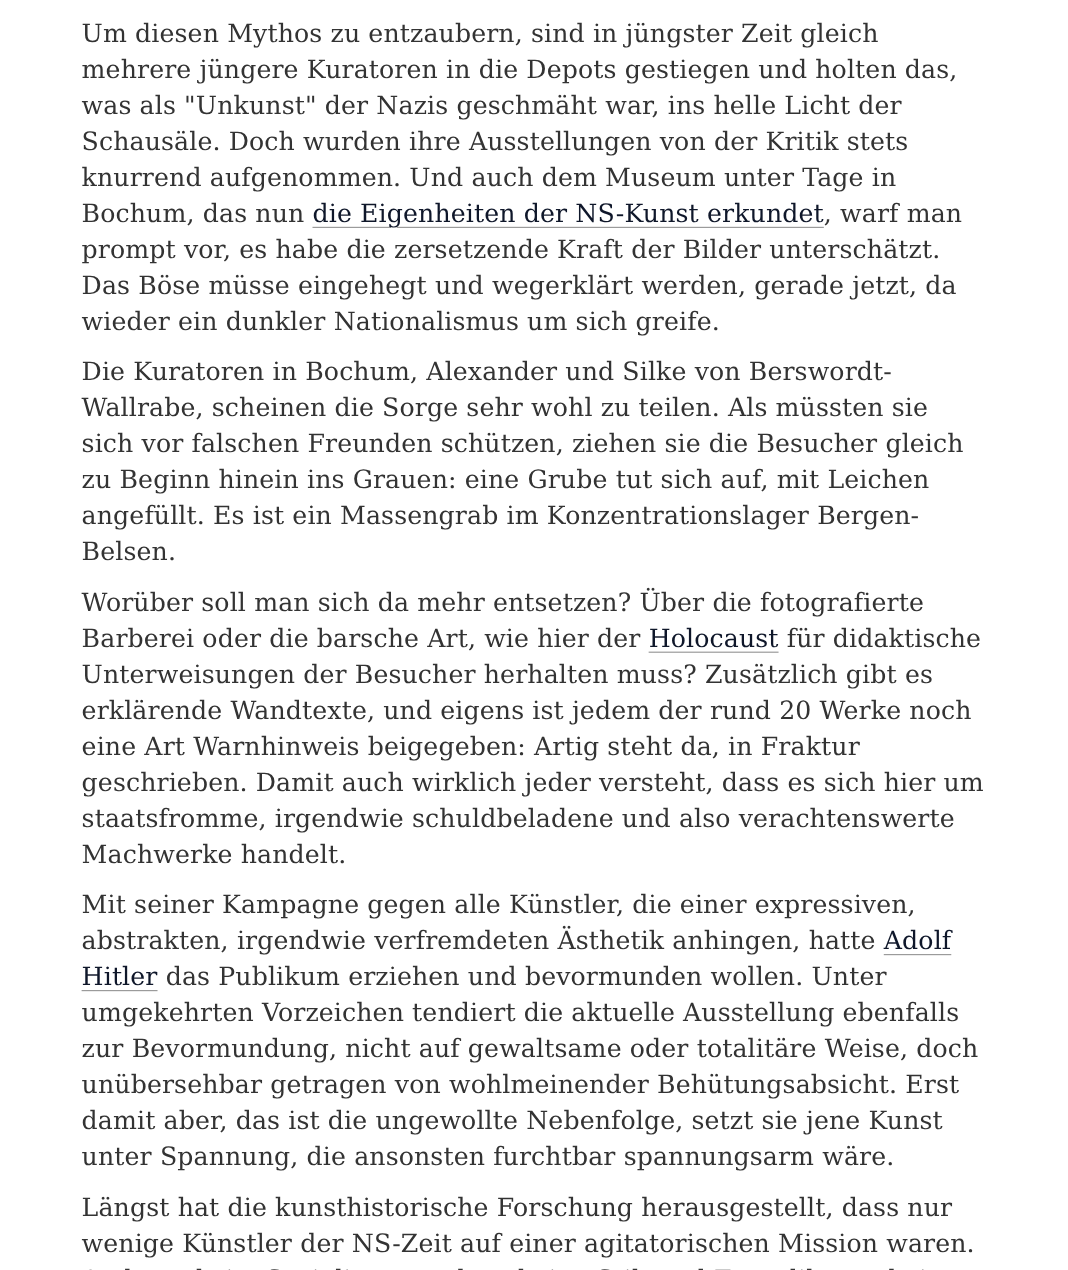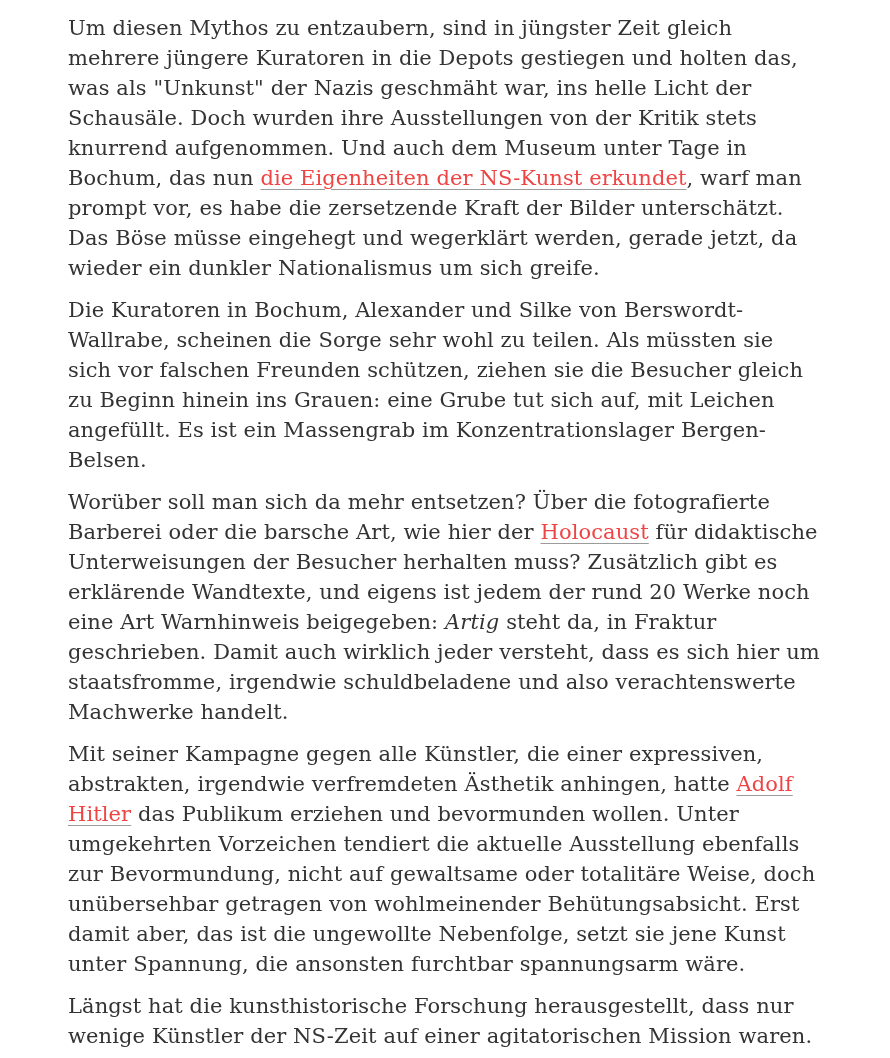--- a/index.html
+++ b/index.html
@@ -18,29 +18,28 @@
   }
   .article-body p {
     margin: 0 0 12px 0;
     font-size: 21px;
     line-height: 30px;
     color: #333333;
     text-align: left;
     letter-spacing: 0.1px;
   }
   .inline-link {
-    color: #ef4444;
+    color: #0f172a;
     text-decoration: underline;
     text-decoration-color: #9b9b9b;
     text-decoration-thickness: 1px;
     text-underline-offset: 4px;
     cursor: pointer;
   }
   .inline-italic {
-    font-style: italic;
   }
 </style>
 </head>
 <body>
 
 <div class="article-body">
 
   <p>
     <span>Um diesen Mythos zu entzaubern, sind in jüngster Zeit gleich mehrere jüngere Kuratoren in die Depots gestiegen und holten das, was als "Unkunst" der Nazis geschmäht war, ins helle Licht der Schausäle. Doch wurden ihre Ausstellungen von der Kritik stets knurrend aufgenommen. Und auch dem Museum unter Tage in Bochum, das nun </span><span class="inline-link">die Eigenheiten der NS-Kunst erkundet</span><span>, warf man prompt vor, es habe die zersetzende Kraft der Bilder unterschätzt. Das Böse müsse eingehegt und wegerklärt werden, gerade jetzt, da wieder ein dunkler Nationalismus um sich greife.</span>
   </p>

